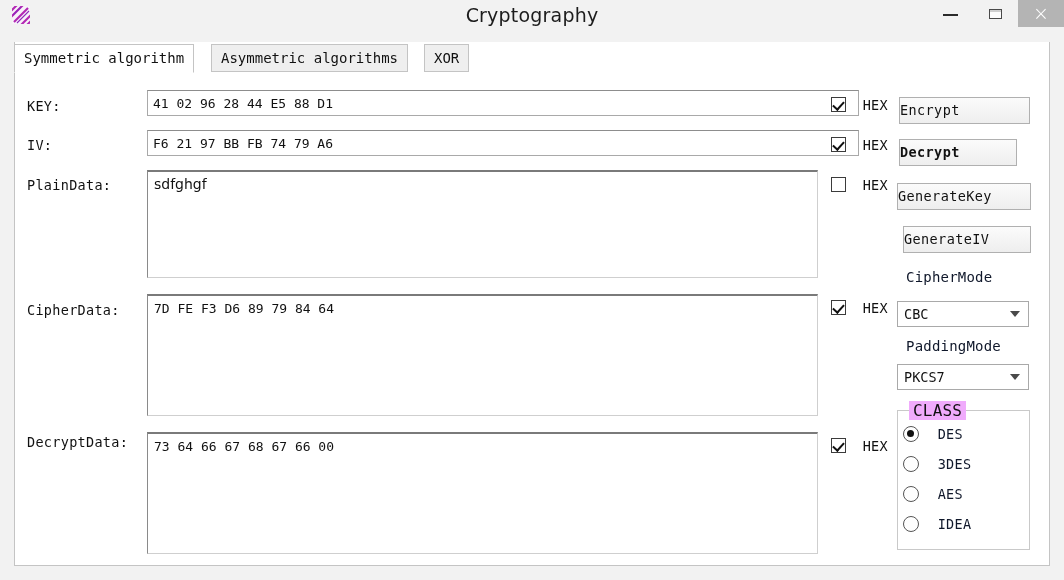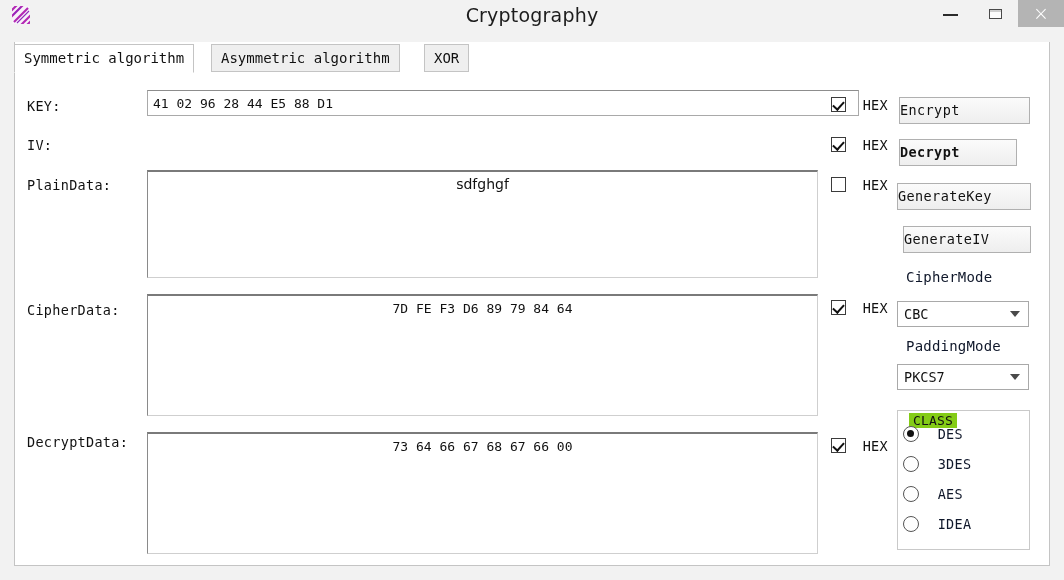--- a/index.html
+++ b/index.html
@@ -165,21 +165,20 @@
     border-left: 1px solid #8a8a8a;
     background: #ffffff;
     font-family: "DejaVu Sans Mono", "Liberation Mono", monospace;
     font-size: 13px;
     color: #111;
     padding: 4px 6px;
     line-height: 17px;
     resize: none;
     outline: none;
     overflow: hidden;
-    text-align: center;
   }
   .ta-plain { font-family: "DejaVu Sans", "Liberation Sans", sans-serif; font-size: 14px; }
 
   
   .hexrow {
     position: absolute;
     left: 831px;
     height: 18px;
     white-space: nowrap;
   }
@@ -267,26 +266,25 @@
     left: 897px; top: 410px;
     width: 133px;
     height: 140px;
     border: 1px solid #c9c9c9;
     box-sizing: border-box;
     background: transparent;
   }
   .group-title {
     position: absolute;
     left: 909px; top: 401px;
-    background: #84cc16;
+    background: #f0abfc;
     padding: 0 4px;
-    font-size: 13px;
+    font-size: 16px;
     color: #111;
     letter-spacing: 0.2px;
-    margin-top: 12px;
   }
   .radiorow {
     position: absolute;
     left: 903px;
     height: 20px;
     white-space: nowrap;
   }
   .radio {
     display: inline-block;
     width: 16px; height: 16px;
@@ -345,31 +343,32 @@
     </div>
     <div class="win-btn btn-close">
       <span class="glyph-close">×</span>
     </div>
   </div>
 
   <div class="client-frame"></div>
 
   <div class="tabstrip">
     <div class="tab active" id="tab0">Symmetric algorithm</div>
-    <div class="tab" id="tab1">Asymmetric algorithm</div>
+    <div class="tab" id="tab1">Asymmetric algorithms</div>
     <div class="tab" id="tab2">XOR</div>
   </div>
 
   <div class="field-label" style="top:98px">KEY:</div>
   <div class="field-label" style="top:137px">IV:</div>
   <div class="field-label" style="top:177px">PlainData:</div>
   <div class="field-label" style="top:302px">CipherData:</div>
   <div class="field-label" style="top:434px">DecryptData:</div>
 
   <input class="text-input" style="top: 90px;" value="41 02 96 28 44 E5 88 D1">
+  <input class="text-input" style="top: 130px;" value="F6 21 97 BB FB 74 79 A6">
 
   <textarea class="text-area ta-plain" style="top: 170px; height: 108px;">sdfghgf</textarea>
   <textarea class="text-area" style="top: 294px; height: 122px;">7D FE F3 D6 89 79 84 64</textarea>
   <textarea class="text-area" style="top: 432px; height: 122px;">73 64 66 67 68 67 66 00</textarea>
 
   <div class="hexrow" style="top:94px">
     <span class="cbox checked"></span>
     <span class="hex-label">HEX</span>
   </div>
   <div class="hexrow" style="top:134px">

